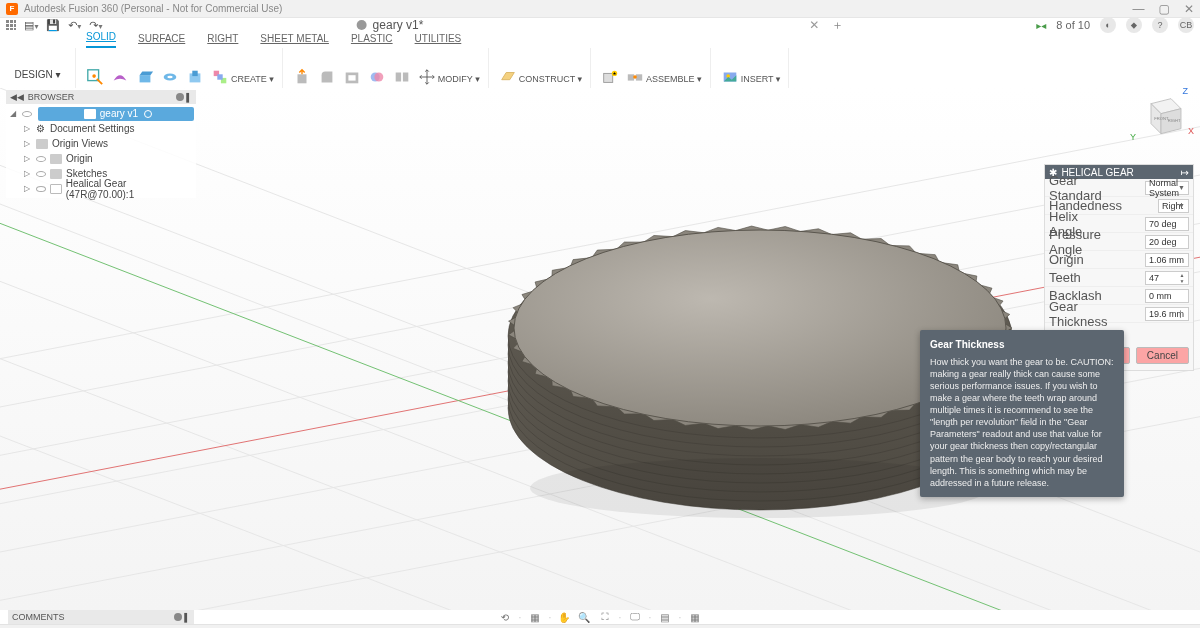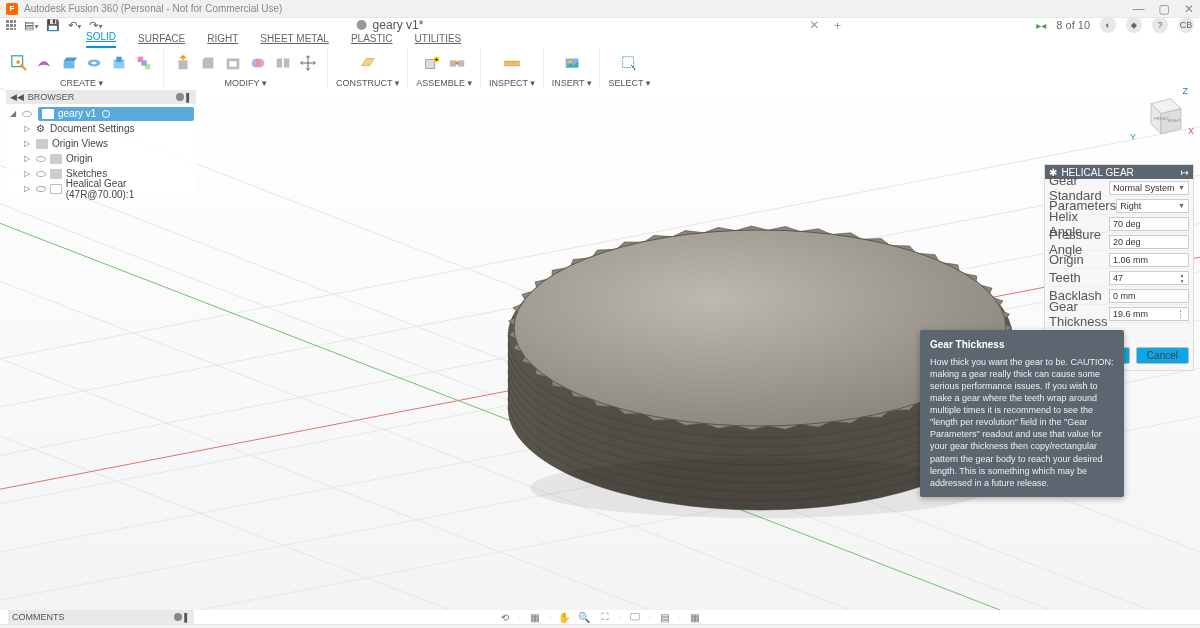--- a/index.html
+++ b/index.html
@@ -25,21 +25,21 @@
 .qat .rightinfo .circ{width:16px;height:16px;border-radius:50%;background:#e8e8e8;display:flex;align-items:center;justify-content:center;font-size:9px;color:#666;}
 
 
 .ribtabs { height:16px; background:#fff; display:flex; align-items:flex-end; padding-left:86px; gap:22px; font-size:10px; color:#666;}
 .ribtabs .t{padding-bottom:4px;cursor:default;text-decoration:underline;}
 .ribtabs .t.active{color:#0696d7;border-bottom:2px solid #0696d7;}
 
 
 .ribbon { height:54px; background:#fff; border-bottom:1px solid #d9d9d9; display:flex; align-items:stretch;}
 .design-btn{width:76px;display:flex;align-items:center;justify-content:center;font-size:10px;color:#444;border-right:1px solid #eee;}
-.rgroup{border-right:1px solid #eee;padding:4px 8px 0 8px;display:flex;flex-direction:column;align-items:center;}
+.rgroup{border-right:1px solid #eee;padding:4px 8px 0 8px;display:flex;flex-direction:row;align-items:center;}
 .rgroup .icons{display:flex;gap:3px;flex-wrap:nowrap;}
 .ricon{width:22px;height:22px;border-radius:3px;display:flex;align-items:center;justify-content:center;}
 .rgroup .lbl{font-size:9px;color:#555;margin-top:4px;}
 .ricon svg{width:18px;height:18px;}
 
 
 .browser{position:absolute;left:6px;top:90px;width:190px;background:rgba(255,255,255,0.85);}
 .browser .hdr{height:14px;background:#e9e9e9;display:flex;align-items:center;font-size:9px;color:#555;padding:0 4px;}
 .browser .hdr .chev{margin-right:4px;}
 .browser .hdr .dot{margin-left:auto;width:8px;height:8px;border-radius:50%;background:#888;margin-right:2px;}
@@ -66,27 +66,27 @@
 .viewcube svg{width:100%;height:100%;}
 .axis-lbl{position:absolute;font-size:9px;}
 
 
 .proppanel{position:absolute;right:6px;top:164px;width:150px;background:#f7f7f7;border:1px solid #ddd;font-size:10px;}
 .proppanel .ph{height:14px;background:#5c6670;color:#fff;display:flex;align-items:center;padding:0 4px;}
 .proppanel .ph .gf{margin-right:4px;}
 .proppanel .ph .exp{margin-left:auto;}
 .proppanel .prow{display:flex;align-items:center;height:18px;border-bottom:1px solid #eee;padding:0 4px;}
 .proppanel .prow .plbl{flex:0 0 60px;color:#555;font-size:13px;}
-.proppanel .prow .pval{flex:1;height:14px;background:#fff;border:1px solid #ccc;padding:0 3px;display:flex;align-items:center;font-size:9px;color:#333;position:relative;}
+.proppanel .prow .pval{flex:1;height:14px;background:#fff;border:1px solid #ccc;padding:0 3px;display:flex;align-items:center;font-size:9px;color:#333;position:relative;margin-left:36px;}
 .proppanel .prow .pval .dd{position:absolute;right:3px;font-size:7px;color:#666;}
 .proppanel .prow .pval .spin{position:absolute;right:1px;top:0;width:10px;height:12px;display:flex;flex-direction:column;}
 .proppanel .prow .pval .spin span{flex:1;font-size:5px;color:#666;text-align:center;}
 .proppanel .prow .pval .dots{position:absolute;right:3px;font-size:9px;color:#666;}
 .proppanel .btns{display:flex;justify-content:flex-end;gap:6px;padding:24px 4px 6px 4px;}
-.proppanel .btns button{font-size:10px;padding:2px 10px;background:#0ea5e9;border:1px solid #bbb;border-radius:2px;color:#444;}
+.proppanel .btns button{font-size:10px;padding:2px 10px;background:#fca5a5;border:1px solid #bbb;border-radius:2px;color:#444;}
 
 
 .tooltip{position:absolute;right:76px;top:330px;width:204px;background:#5c6670;color:#eee;padding:8px 10px;font-size:9px;line-height:1.35;border-radius:2px;box-shadow:0 2px 6px rgba(0,0,0,.3);}
 .tooltip .tt-title{font-weight:bold;margin-bottom:4px;font-size:10px;color:#fff;}
 
 
 .comments{position:absolute;left:8px;bottom:4px;height:14px;width:186px;background:#e9e9e9;display:flex;align-items:center;font-size:9px;color:#555;padding:0 4px;}
 .comments .dot{margin-left:auto;width:8px;height:8px;border-radius:50%;background:#888;margin-right:2px;}
 
 
@@ -135,20 +135,21 @@
 <div class="ribtabs">
   <span class="t active">SOLID</span>
   <span class="t">SURFACE</span>
   <span class="t">RIGHT</span>
   <span class="t">SHEET METAL</span>
   <span class="t">PLASTIC</span>
   <span class="t">UTILITIES</span>
 </div>
 
 <div class="ribbon">
+  <div class="design-btn">DESIGN ▾</div>
   <div class="rgroup">
     <div class="icons">
       <div class="ricon">
           <svg viewBox="0 0 20 20">
             <rect x="2" y="2" width="12" height="12" fill="none" stroke="#4aa" stroke-width="1.5"></rect>
             <path d="M12 12 l6 6" stroke="#f80" stroke-width="2"></path>
             <circle cx="9" cy="9" r="2" fill="#f80"></circle>
           </svg>
         </div>
       <div class="ricon">
@@ -249,50 +250,27 @@
             <circle cx="10" cy="10" r="2" fill="#f80"></circle>
           </svg>
         </div>
     </div>
     <div class="lbl">ASSEMBLE ▾</div>
   </div>
   <div class="rgroup">
     <div class="icons">
       <div class="ricon">
           <svg viewBox="0 0 20 20">
-            <rect x="2" y="8" width="16" height="5" fill="#f3c96b" stroke="#c9a24c"></rect>
-            <path d="M5 8v3M8 8v3M11 8v3M14 8v3" stroke="#c9a24c"></path>
-          </svg>
-        </div>
-    </div>
-    <div class="lbl">INSPECT ▾</div>
-  </div>
-  <div class="rgroup">
-    <div class="icons">
-      <div class="ricon">
-          <svg viewBox="0 0 20 20">
             <rect x="3" y="5" width="14" height="10" fill="#8ae"></rect>
             <circle cx="8" cy="9" r="2" fill="#fc0"></circle>
             <path d="M3 15l5-5 4 3 5-5v7z" fill="#4a9"></path>
           </svg>
         </div>
     </div>
     <div class="lbl">INSERT ▾</div>
-  </div>
-  <div class="rgroup" style="border-right:none;">
-    <div class="icons">
-      <div class="ricon">
-          <svg viewBox="0 0 20 20">
-            <rect x="3" y="3" width="12" height="12" fill="none" stroke="#4a9" stroke-dasharray="2 1"></rect>
-            <path d="M12 12l5 5" stroke="#555"></path>
-            <path d="M15 17l2-1-1 2z" fill="#555"></path>
-          </svg>
-        </div>
-    </div>
-    <div class="lbl">SELECT ▾</div>
   </div>
 </div>
 
 <div class="canvas">
 <svg class="grid" viewBox="0 0 1200 540" preserveAspectRatio="none">
   <defs>
     <linearGradient id="bg" x1="0" y1="0" x2="0" y2="1">
           <stop offset="0" stop-color="#ffffff"></stop>
           <stop offset="1" stop-color="#f4f4f4"></stop>
         </linearGradient>
@@ -377,21 +355,21 @@
   <div class="hdr">
     <span class="chev">◀◀</span>
       <span>BROWSER</span>
     <span class="dot"></span>
       <span style="font-size:8px;">▌</span>
   </div>
   <div class="tree">
     <div class="row">
       <span class="tri">◢</span>
         <span class="eye"></span>
-      <span class="row root" style="flex:1;">
+      <span class="row root" style="flex:1;justify-content:center;">
         <span class="fico"></span>
           <span>geary v1</span>
           <span class="rad"></span>
       </span>
     </div>
     <div class="row ind1">
         <span class="tri">▷</span>
         <span style="width:10px;">⚙</span>
         <span>Document Settings</span>
       </div>
@@ -426,21 +404,21 @@
     <span class="gf">✱</span>
       <span>HELICAL GEAR</span>
       <span class="exp">↦</span>
   </div>
   <div id="prop-rows">
       <div class="prow">
         <div class="plbl">Gear Standard</div>
         <div class="pval">Normal System<span class="dd">▼</span></div>
       </div>
       <div class="prow">
-        <div class="plbl">Parameters</div>
+        <div class="plbl">Handedness</div>
         <div class="pval">Right<span class="dd">▼</span></div>
       </div>
       <div class="prow">
         <div class="plbl">Helix Angle</div>
         <div class="pval">70 deg</div>
       </div>
       <div class="prow">
         <div class="plbl">Pressure Angle</div>
         <div class="pval">20 deg</div>
       </div>

